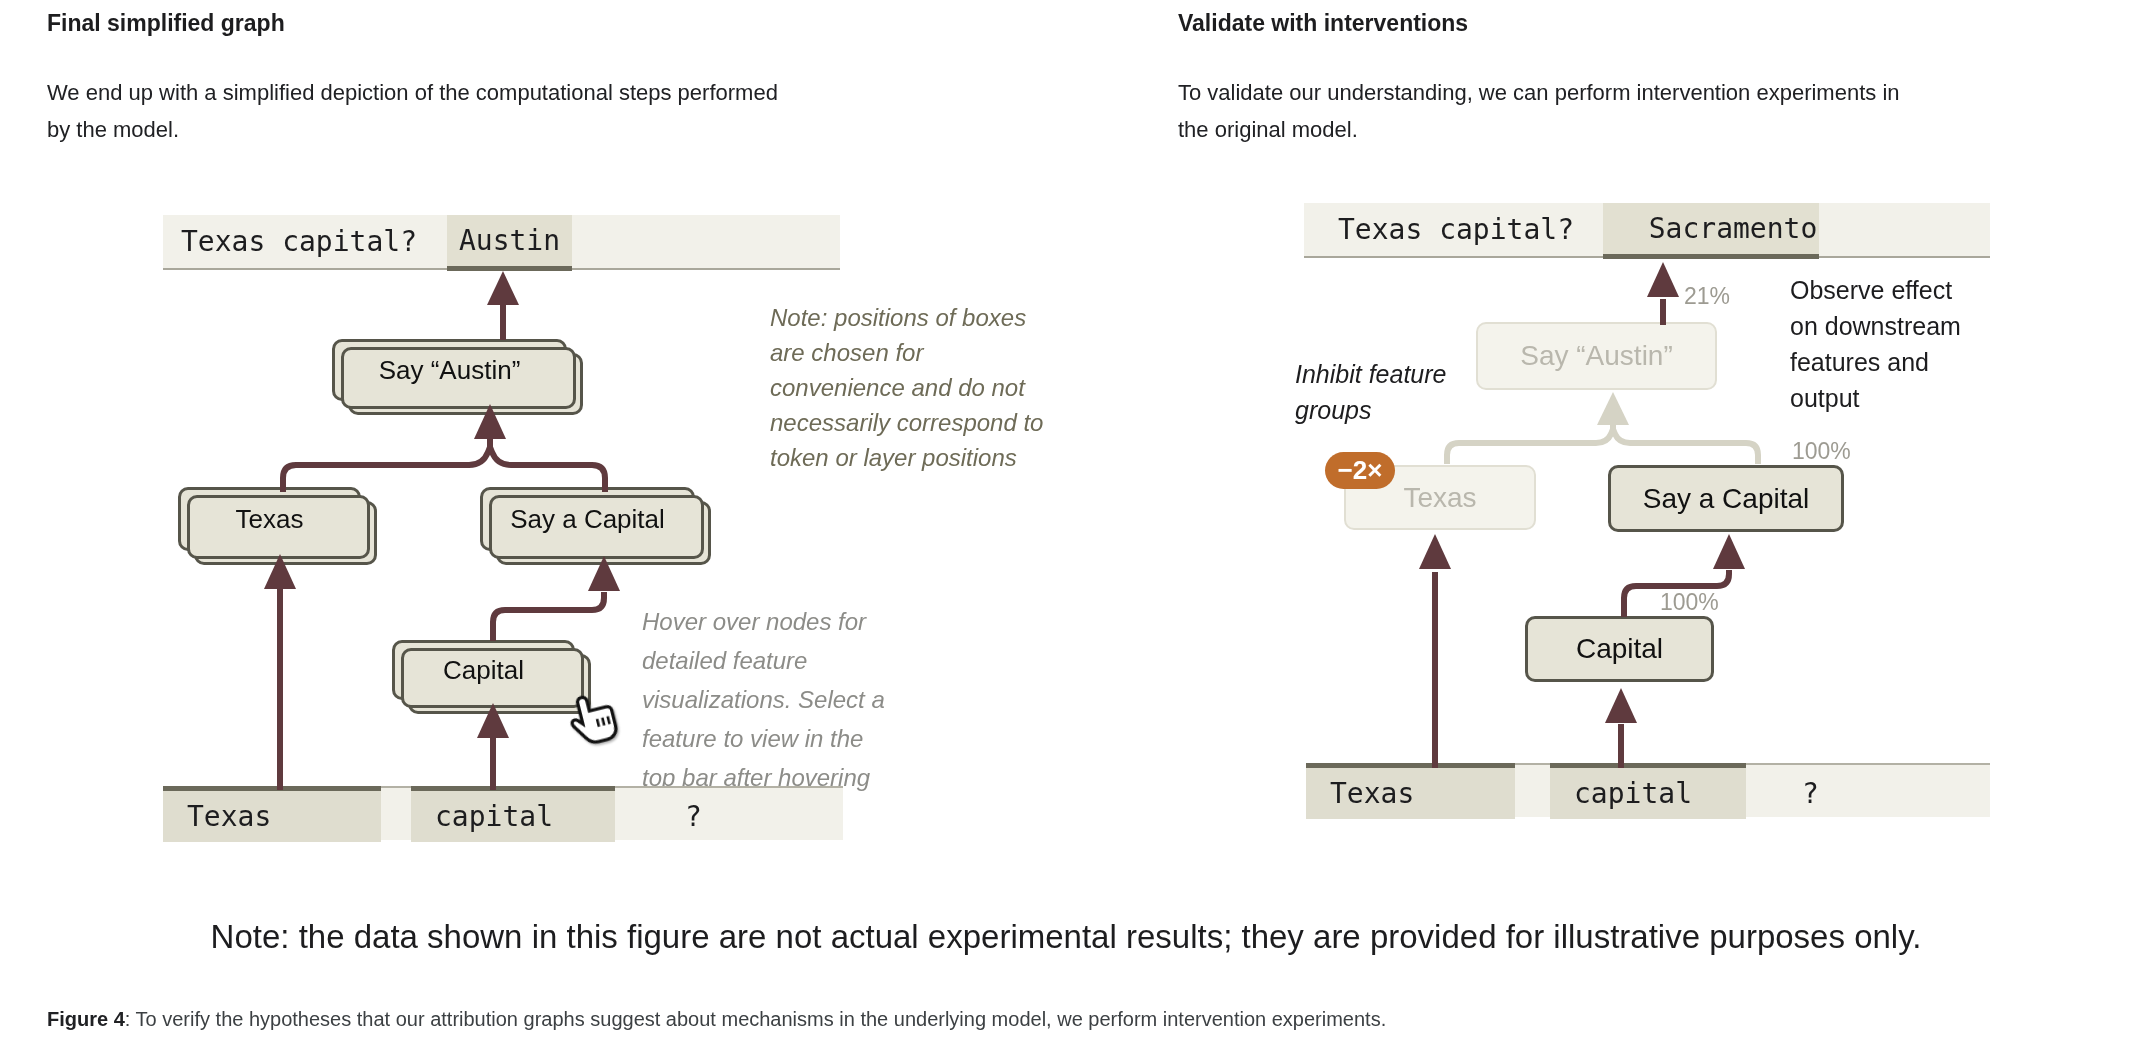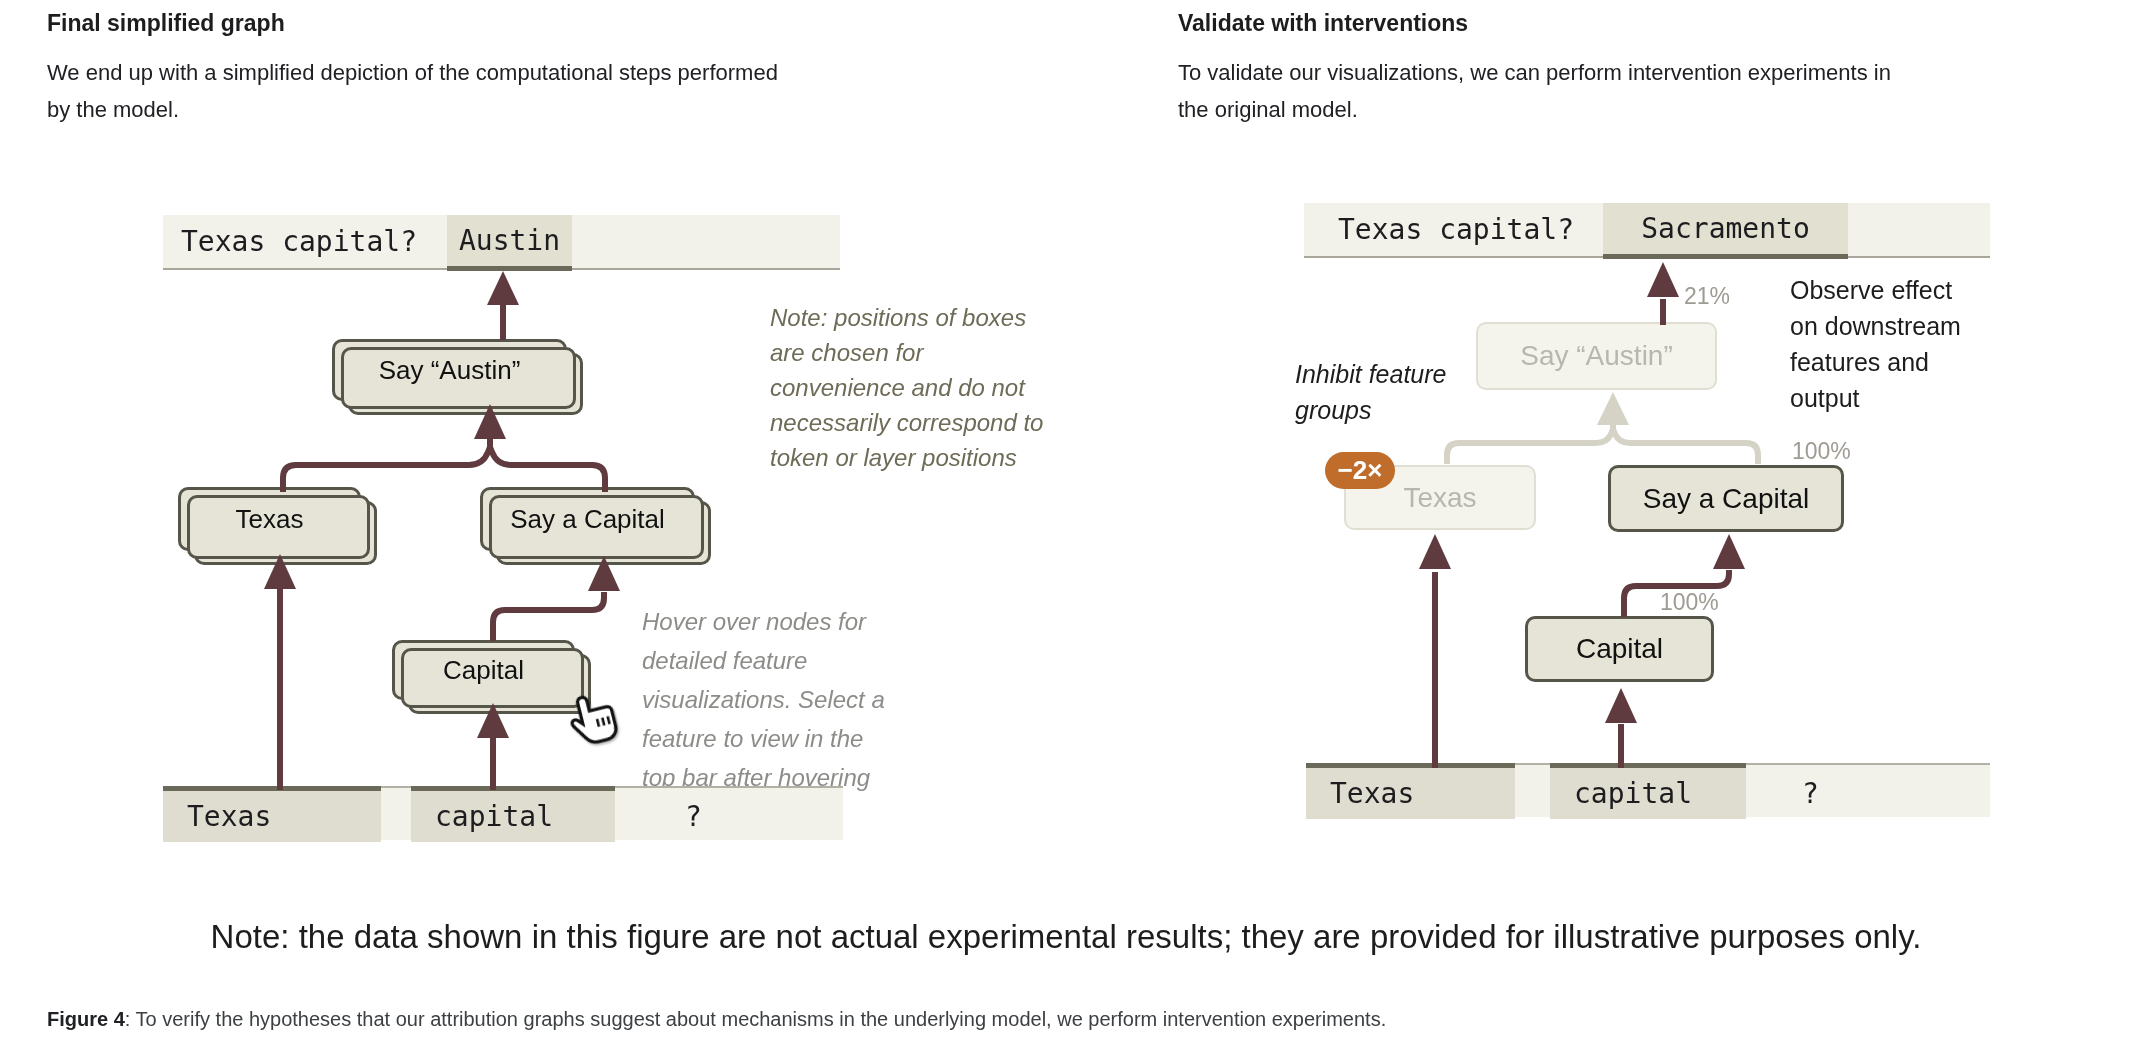--- a/index.html
+++ b/index.html
@@ -1,20 +1,20 @@
 <!DOCTYPE html>
 <html><head>
 <meta charset="utf-8">
 <style>
   html,body{margin:0;padding:0;background:#fff;}
   .canvas{position:relative;width:2132px;height:1052px;background:#fff;overflow:hidden;
           font-family:"Liberation Sans",sans-serif;color:#202124;}
   .abs{position:absolute;}
   .panel-title{font-size:23px;font-weight:700;color:#1d1d1f;}
-  .panel-desc{font-size:22px;line-height:37px;white-space:pre-line;color:#202124;}
+  .panel-desc{font-size:22px;line-height:37px;white-space:pre-line;color:#202124;margin-top:20px;}
   .mono{font-family:"DejaVu Sans Mono","Liberation Mono",monospace;font-size:28px;color:#1d1d1f;}
   
   .bar{background:#f2f1ea;border-bottom:2px solid #a9a79b;box-sizing:content-box;z-index:1;}
   .bar .prompt{position:absolute;top:0;height:53px;display:flex;align-items:center;}
   .chip{position:absolute;top:0;height:51px;background:#e2e0d1;border-bottom:5px solid #6b695a;
         display:flex;align-items:center;justify-content:center;z-index:2;}
   
   .box{position:absolute;background:#e6e4d7;border:3px solid #56554a;border-radius:10px;
        display:flex;align-items:center;justify-content:center;font-size:26px;color:#111;
        box-sizing:border-box;z-index:2;}
@@ -94,26 +94,26 @@
     <path d="M19.5 21 L19.5 27 M23.5 21 L23.5 27 M27.5 21 L27.5 27" stroke="#111111" stroke-width="1.9" fill="none"></path>
   </svg>
 
   <div class="abs tokbar" style="left:163px;top:786px;width:680px;height:52px;">
     <div class="tok mono" style="left:0;width:194px;">Texas</div>
     <div class="tok mono" style="left:248px;width:180px;">capital</div>
     <div class="qmark mono" style="left:522px;">?</div>
   </div>
 
   <div class="abs panel-title" style="left:1178px;top:10px;">Validate with interventions</div>
-  <div class="abs panel-desc" style="left:1178px;top:54px;width:830px;">To validate our visualizations, we can perform intervention experiments in
+  <div class="abs panel-desc" style="left:1178px;top:54px;width:830px;">To validate our understanding, we can perform intervention experiments in
 the original model.</div>
 
   <div class="abs bar" style="left:1304px;top:203px;width:686px;height:53px;">
     <div class="prompt mono" style="left:34px;">Texas capital?</div>
-    <div class="chip mono" style="left:299px;width:245px;">Sacramento</div>
+    <div class="chip mono" style="left:299px;width:172px;padding-left:44px;">Sacramento</div>
   </div>
 
   <svg class="conn" style="left:1290px;top:250px;" width="710" height="540" viewBox="1290 250 710 540">
     <g stroke="#d5d3c5" stroke-width="6" fill="none">
       <path d="M1447 464 V455 Q1447 443 1459 443 H1596 Q1607 443 1611 434 L1613 429"></path>
       <path d="M1758 464 V455 Q1758 443 1746 443 H1630 Q1619 443 1615 434 L1613 429"></path>
       <path d="M1613 430 V422"></path>
     </g>
     <polygon points="1613,392 1597,425 1629,425" fill="#d5d3c5"></polygon>
     <g stroke="#5f3a3e" stroke-width="6" fill="none">

